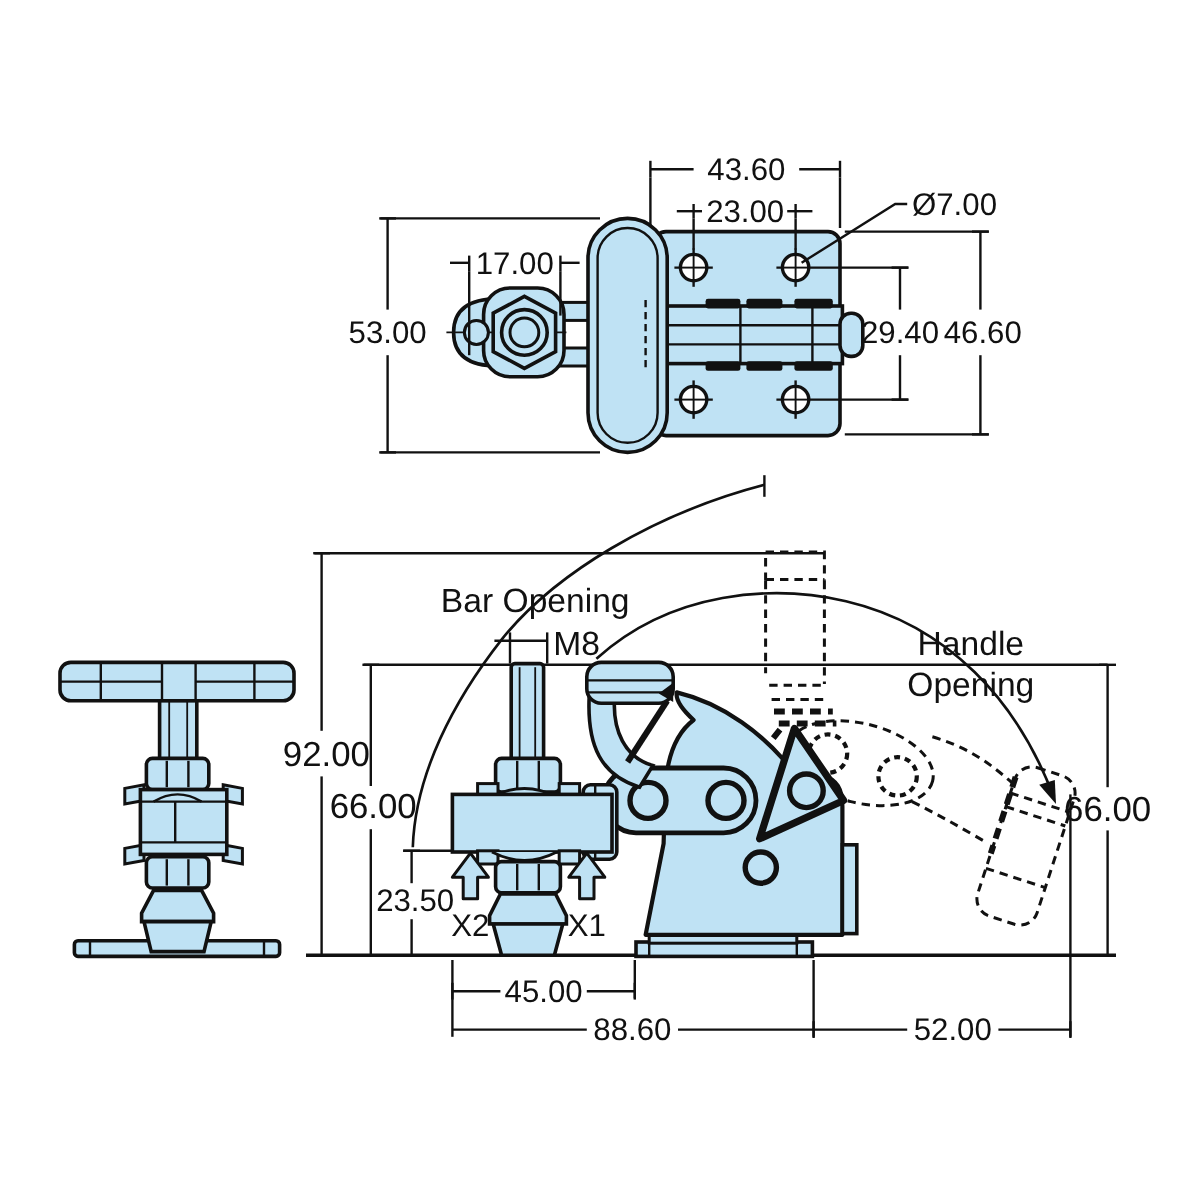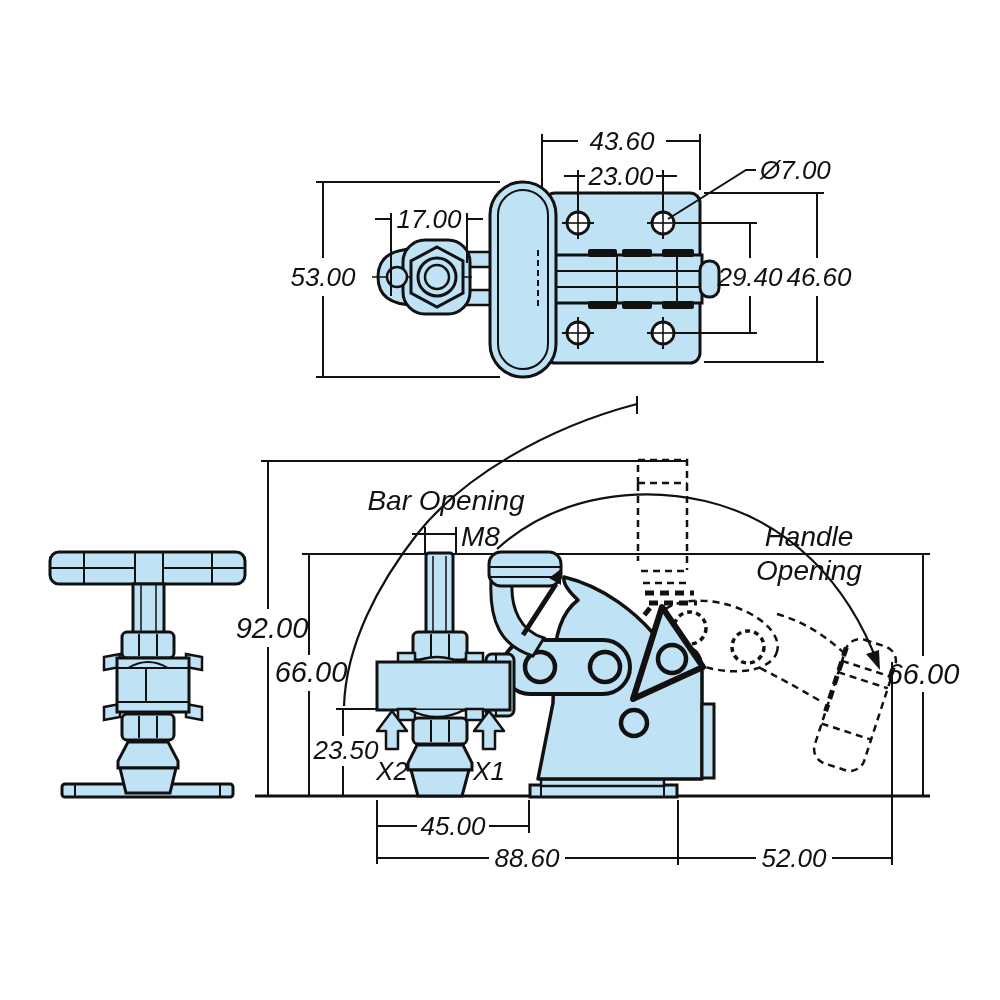--- a/index.html
+++ b/index.html
@@ -1,16 +1,16 @@
 <!DOCTYPE html>
 <html><head>
 <meta charset="utf-8">
 <style>
   html,body{margin:0;padding:0;background:#ffffff;}
-  .stage{width:1000px;height:1000px;position:relative;background:#fff;font-style:italic;}
+  .stage{width:1000px;height:1000px;position:relative;background:#fff;}
   svg{display:block;}
   text{font-family:"Liberation Sans","DejaVu Sans",sans-serif;fill:#111;}
   .dim{font-size:26px;}
   .dimbig{font-size:29px;}
   .lbl{font-size:28px;}
   .xlbl{font-size:26px;}
   .part{fill:#bfe2f4;stroke:#111;}
   .ln{stroke:#111;fill:none;}
 </style>
 </head>

